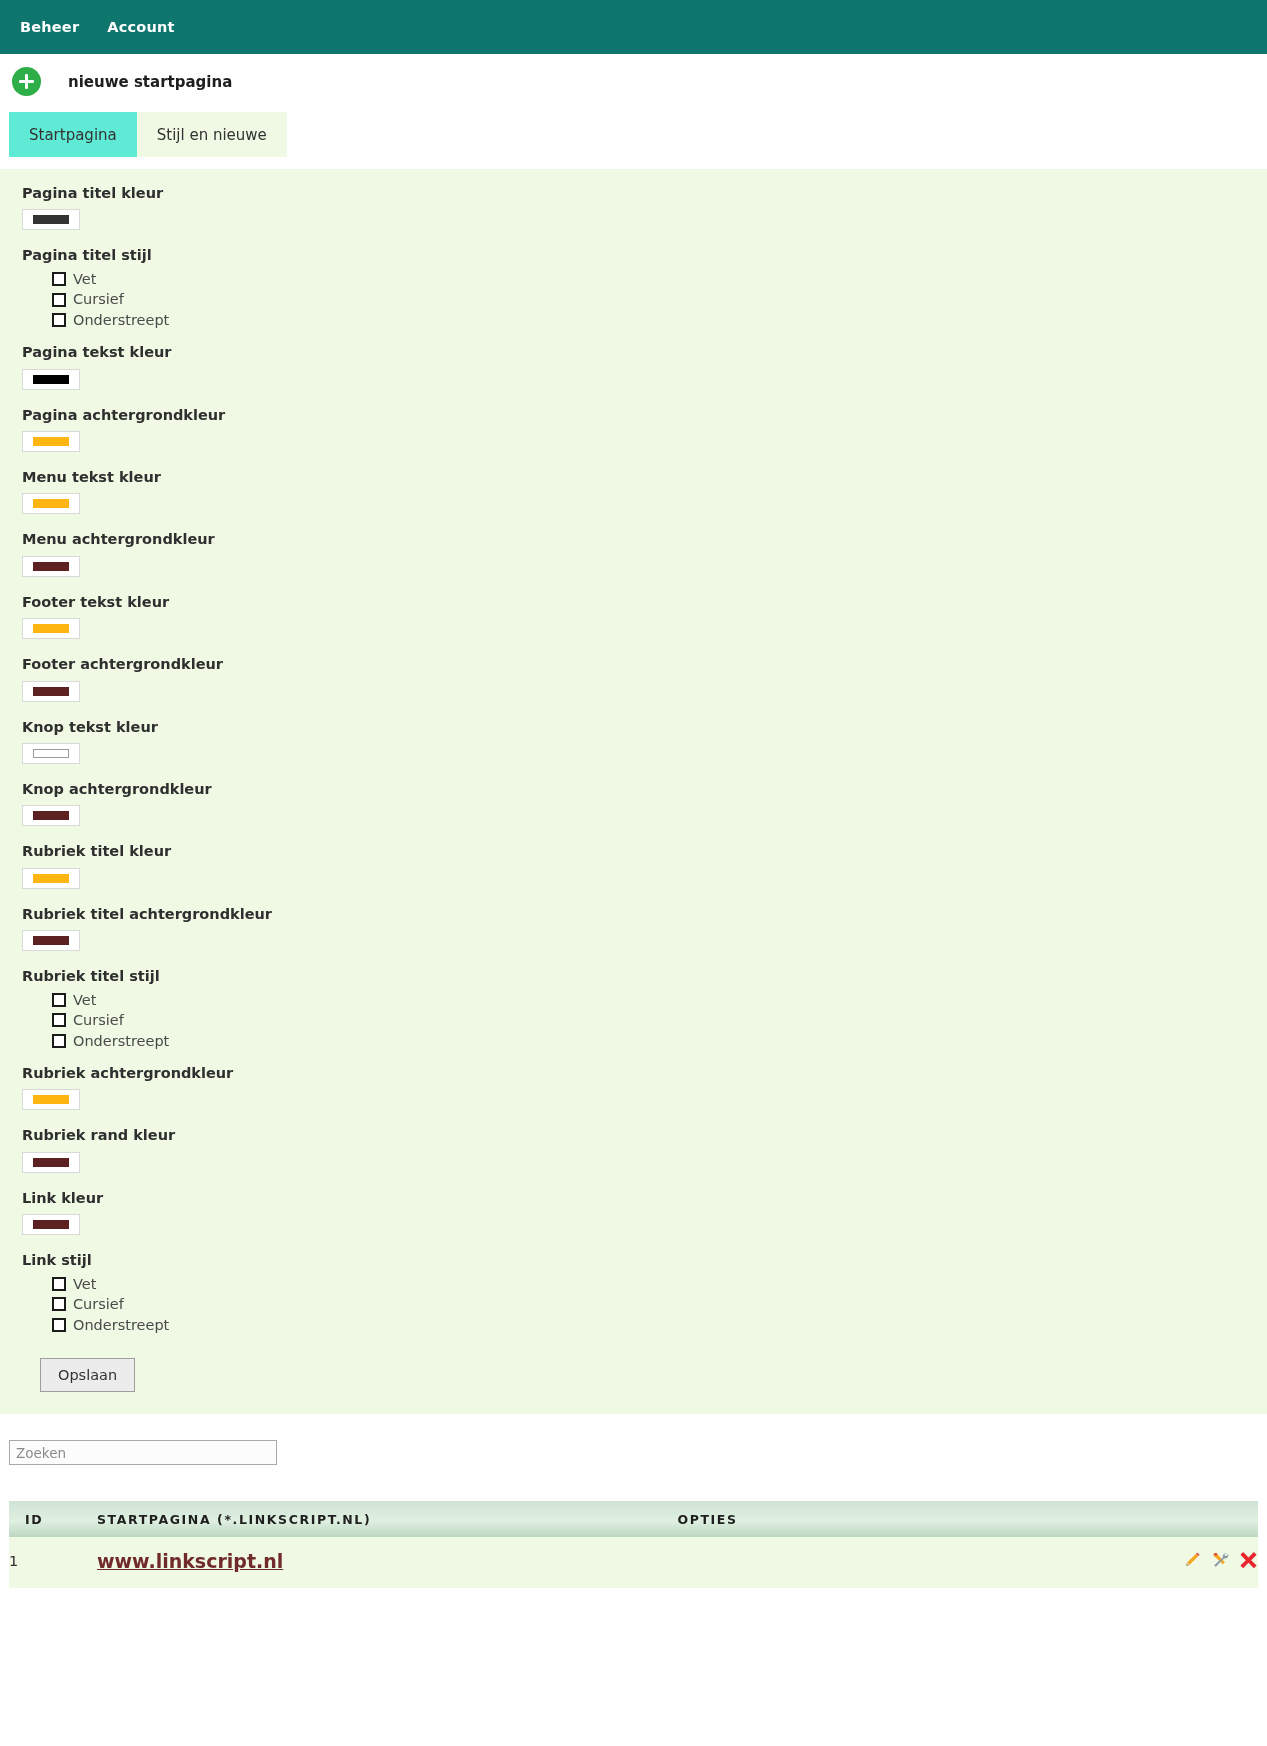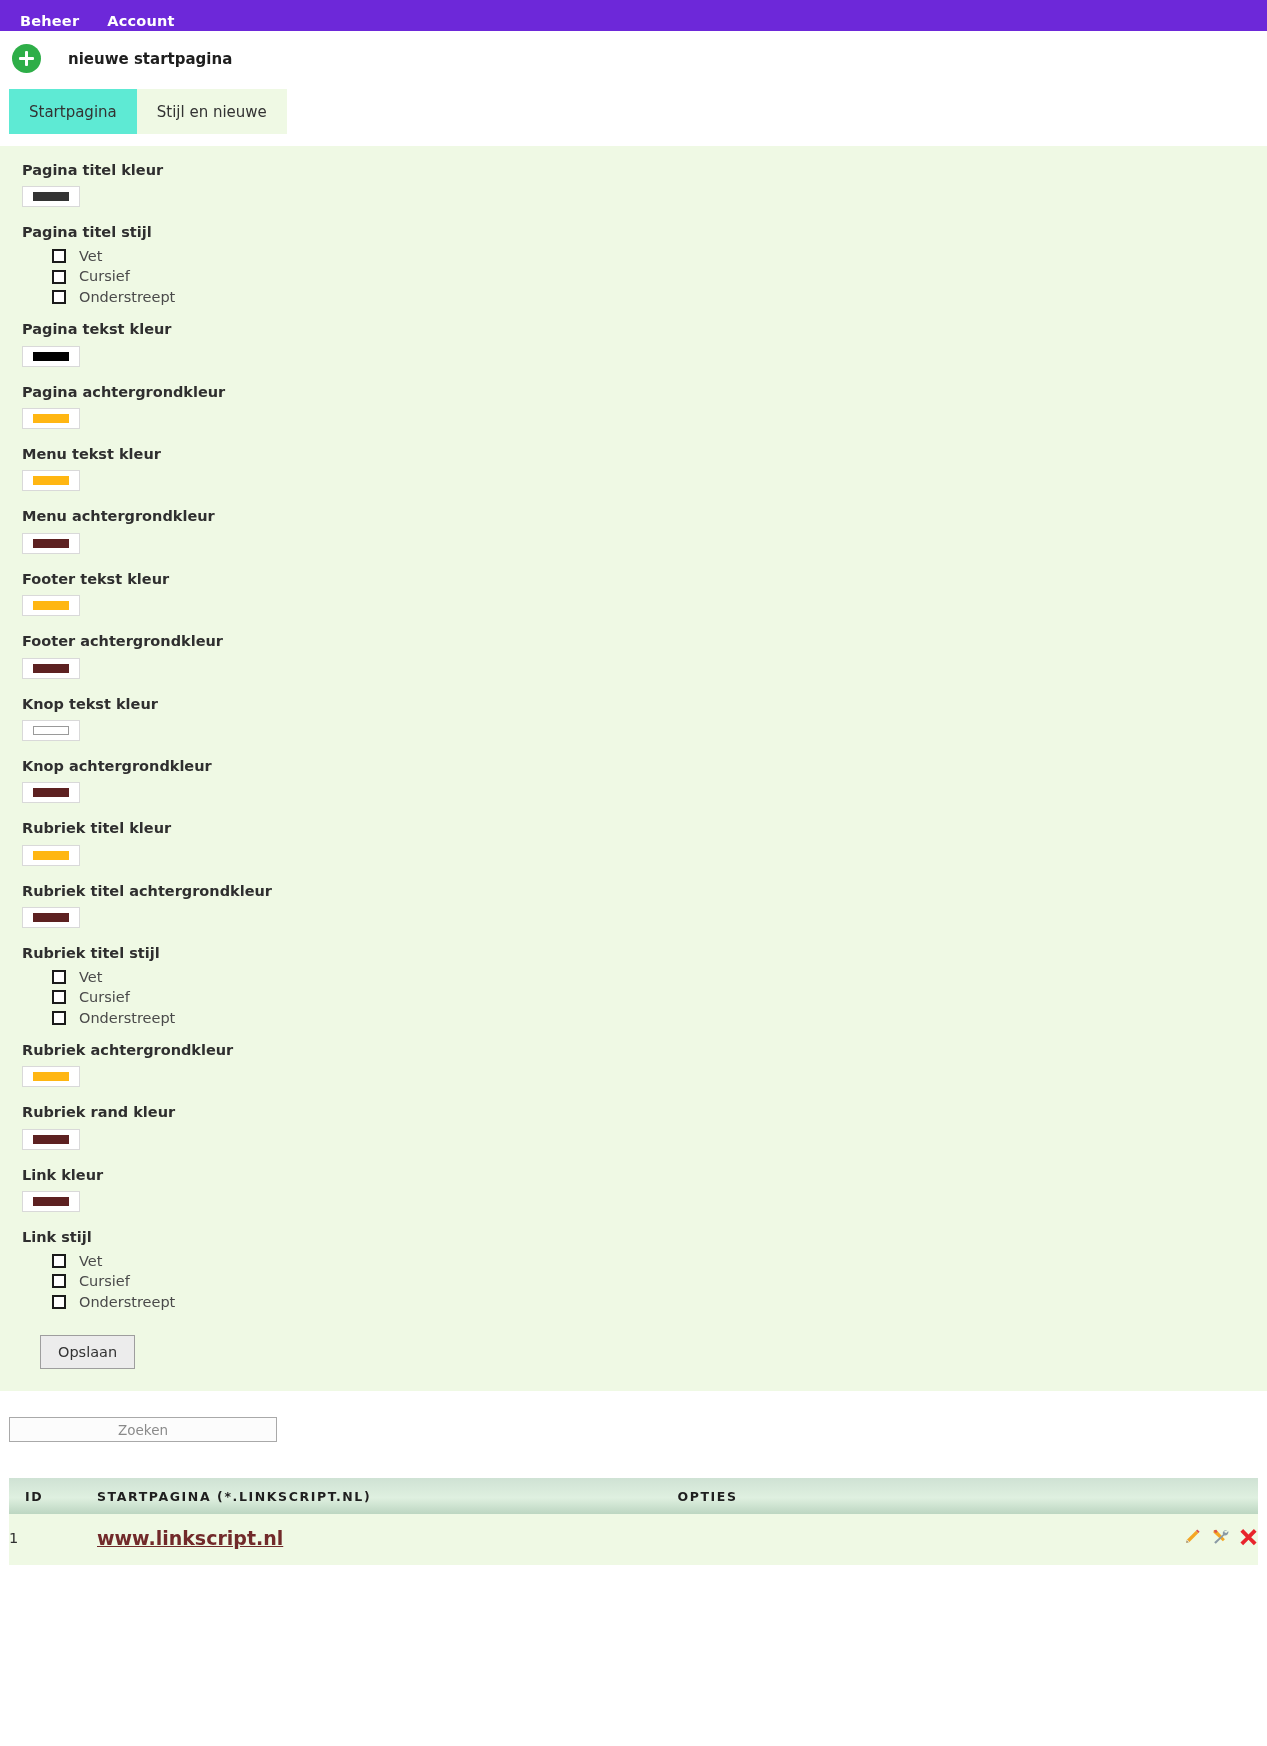--- a/index.html
+++ b/index.html
@@ -5,23 +5,24 @@
   * { box-sizing: border-box; }
   html, body {
     margin: 0; padding: 0;
     background: #ffffff;
     font-family: "DejaVu Sans", "Liberation Sans", sans-serif;
   }
   body { width: 1267px; min-height: 1746px; position: relative; }
 
   
   .topbar {
-    height: 31px;
-    background: #6d28d9;
-    display: flex;
+    height: 54px;
+    background: #0f766e;
+    display: flex;
+    align-items: center;
     padding-left: 16px;
   }
   .topbar-item {
     color: #ffffff;
     font-size: 14.5px;
     font-weight: 600;
     letter-spacing: .2px;
     padding: 0 14px;
     line-height: 42px;
     cursor: pointer;
@@ -108,21 +109,21 @@
     width: 36px; height: 9px;
     border: 0;
   }
   .color-chip.outlined { border: 1px solid #9a9a9a; height: 9px; }
 
   
   .checkrow {
     display: flex;
     align-items: center;
     margin-top: 2px;
-    gap: 12px;
+    gap: 6px;
     padding-left: 30px;
   }
   .checkrow + .checkrow { margin-top: 6px; }
   .cb {
     width: 14px; height: 14px;
     border: 2px solid #1a1a1a;
     background: #ffffff;
     flex: 0 0 auto;
     cursor: pointer;
   }
@@ -148,21 +149,20 @@
   .search-wrap { padding: 26px 0 0 9px; }
   .search-input {
     width: 268px;
     height: 25px;
     border: 1px solid #a9a9a9;
     background: #fcfcfc;
     font-family: inherit;
     font-size: 13.5px;
     color: #333333;
     padding: 2px 6px;
-    text-align: center;
   }
   .search-input::placeholder { color: #8a8a8a; }
 
   
   .table-wrap { padding: 0 9px; margin-top: 36px; }
   table.listing {
     width: 100%;
     border-collapse: collapse;
     table-layout: fixed;
   }

